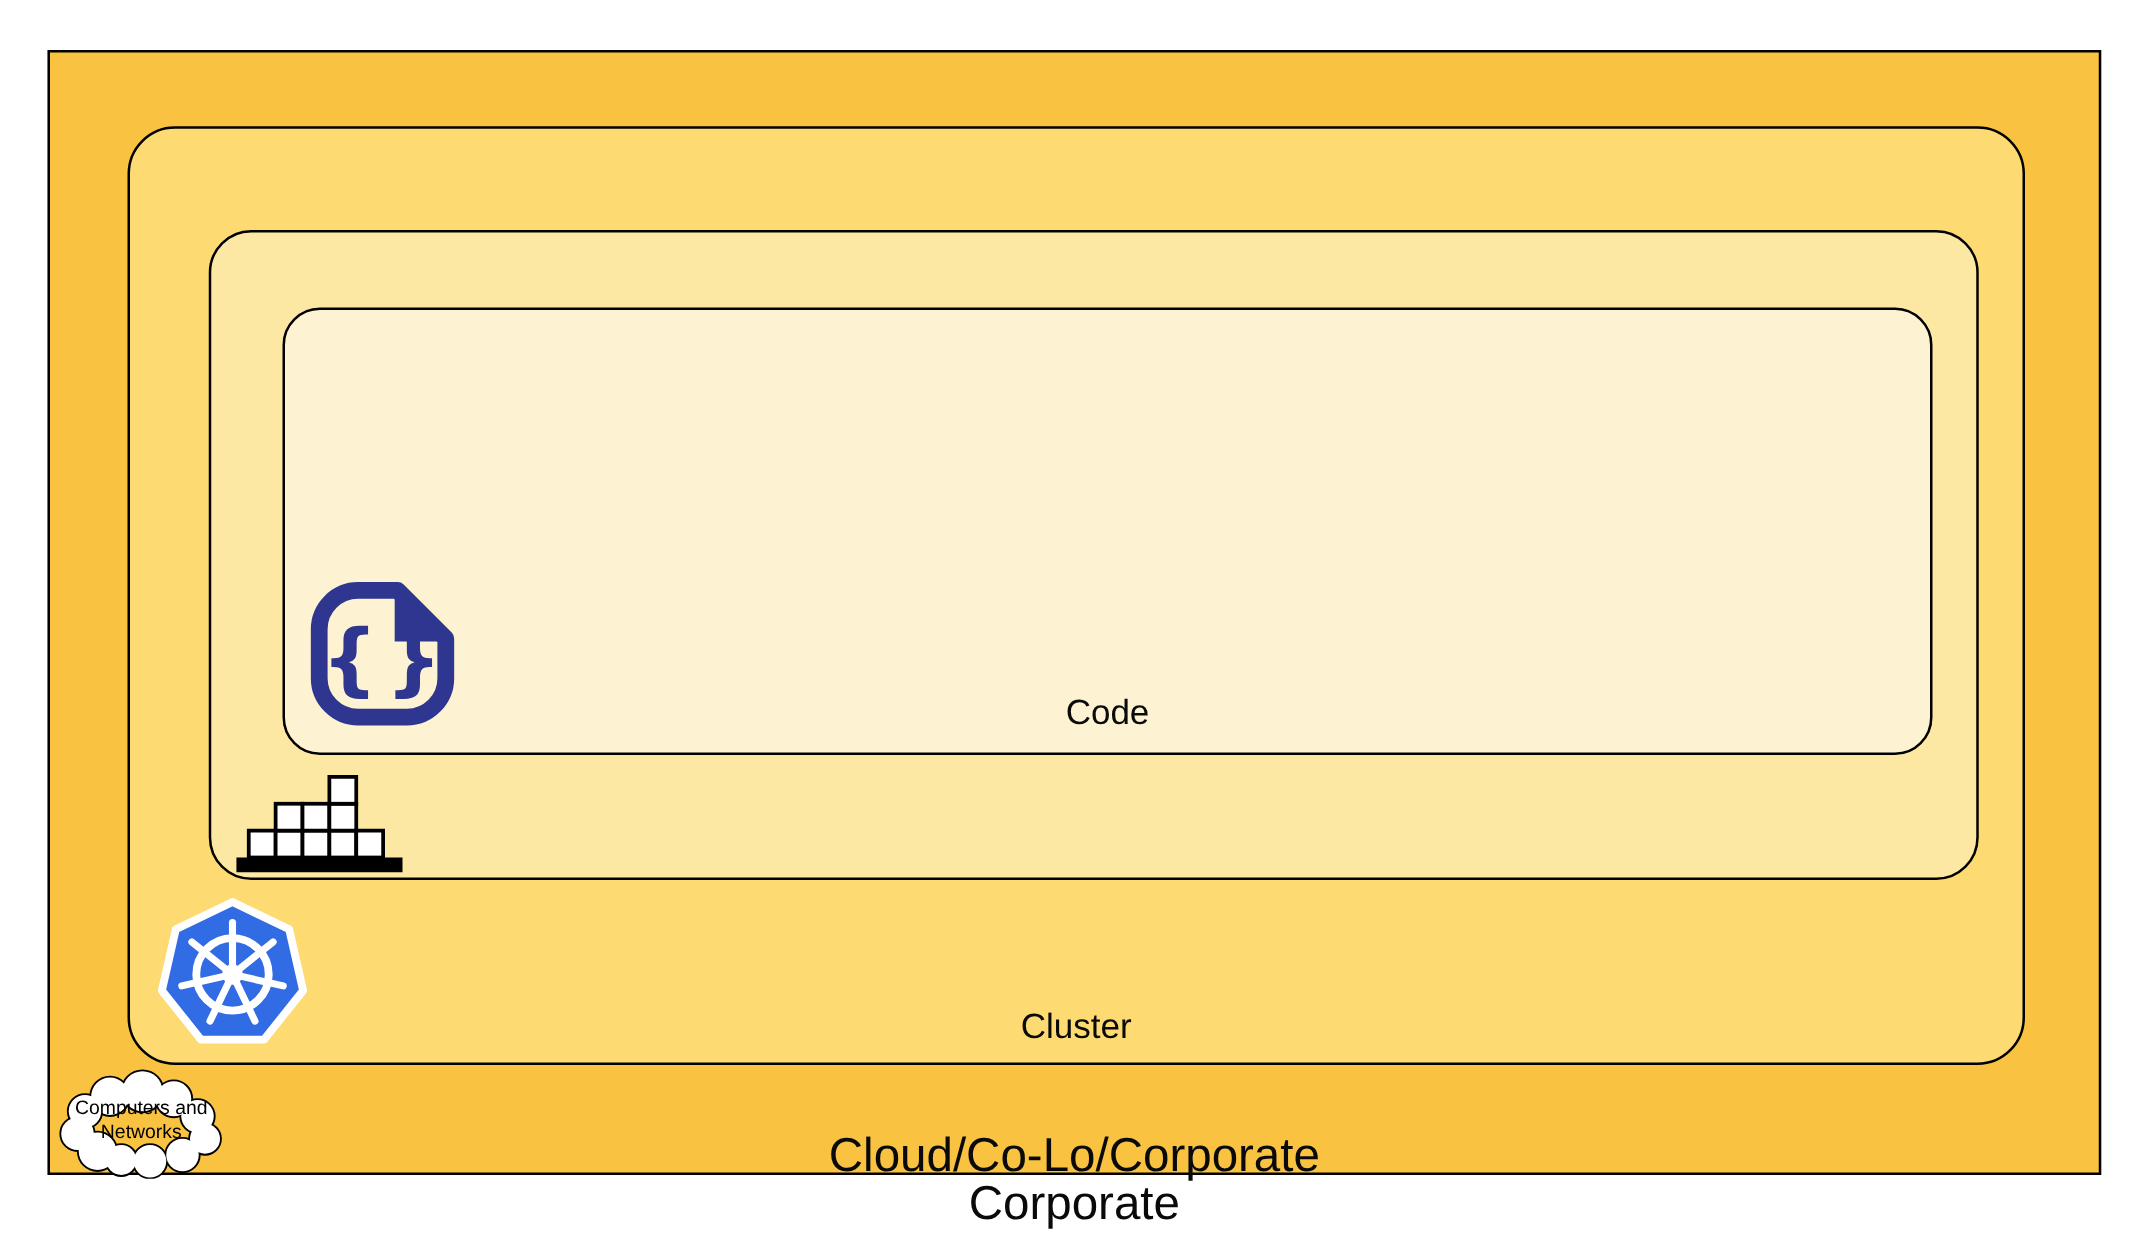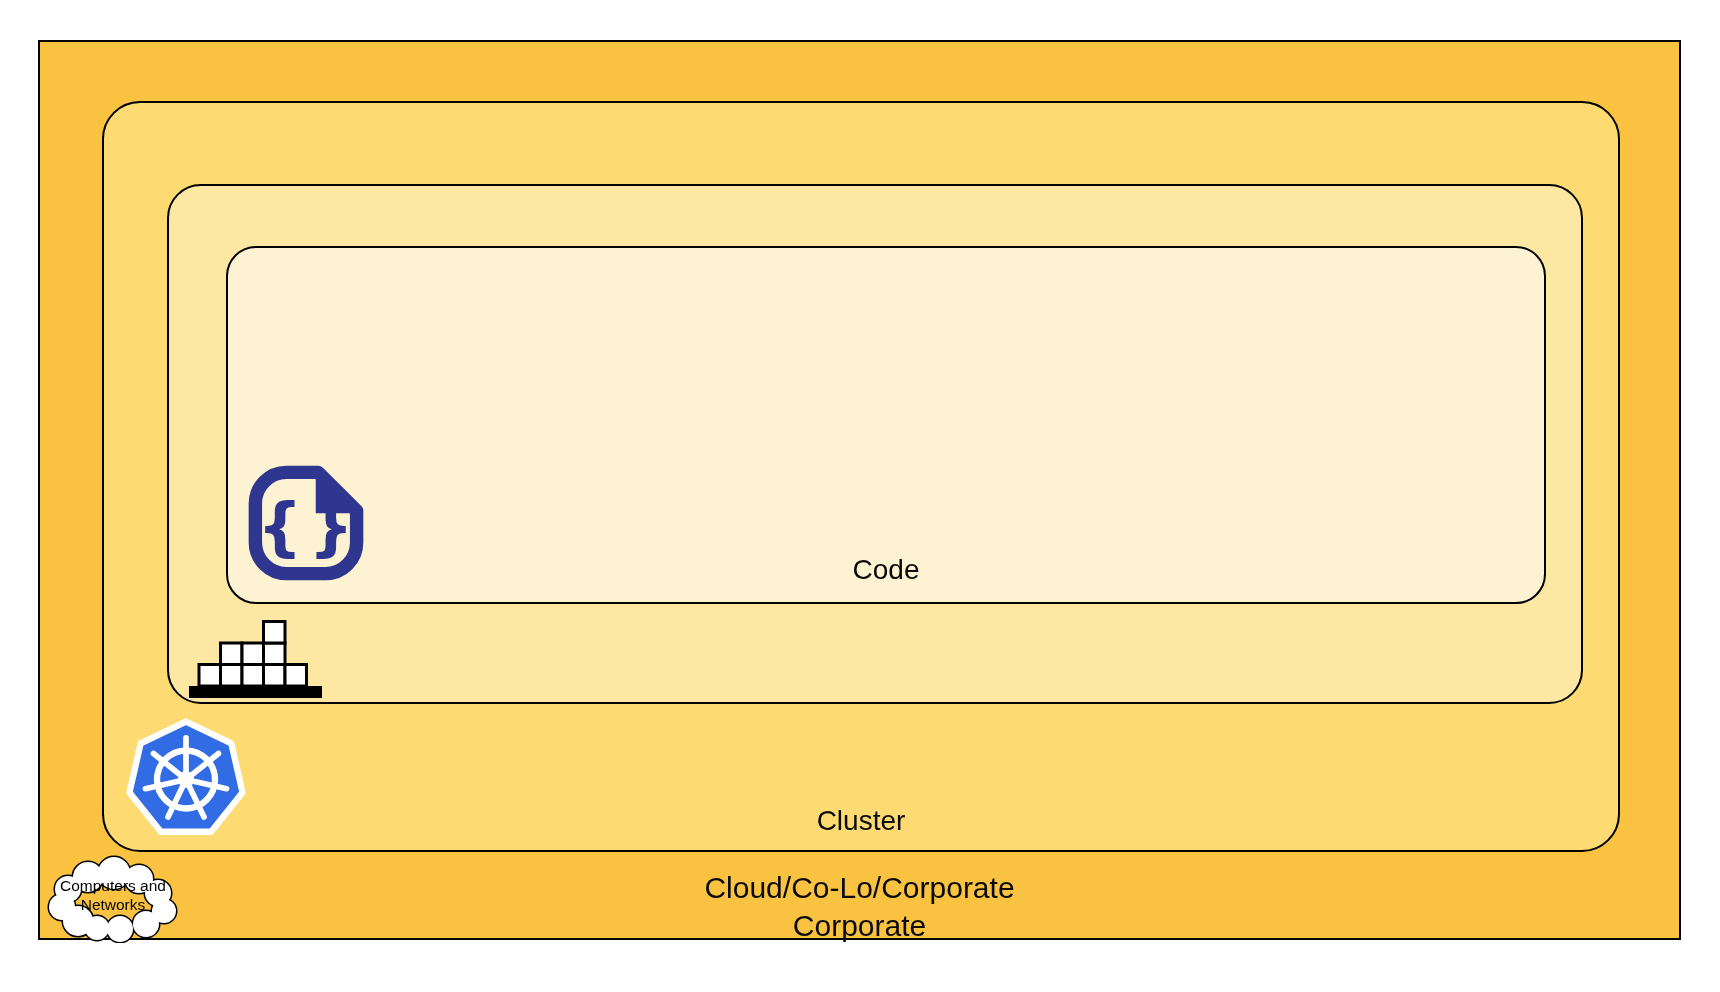--- a/index.html
+++ b/index.html
@@ -29,22 +29,22 @@
     color: #0a0a0a;
     font-size: 28px;
     line-height: 44px;
     white-space: nowrap;
     pointer-events: none;
   }
   #label-code      { top: 300px; }
   #label-container { top: 461px; }
   #label-cluster   { top: 696px; }
   #label-datacenter {
-    top: 827px;
-    font-size: 30px;
+    top: 864px;
+    font-size: 38px;
     line-height: 38px;
     white-space: normal;
     text-align: center;
   }
 
   .icon { position: absolute; }
   #icon-code      { left: 17px;  top: 213px; width: 122px; height: 124px; }
   #icon-container { left: 20px;  top: 424px; width: 136px; height: 88px;  }
   #icon-k8s       { left: 19px;  top: 611px; width: 126px; height: 126px; }
   #icon-cloud     { left: 2px;   top: 809px; width: 143px; height: 92px;  }

